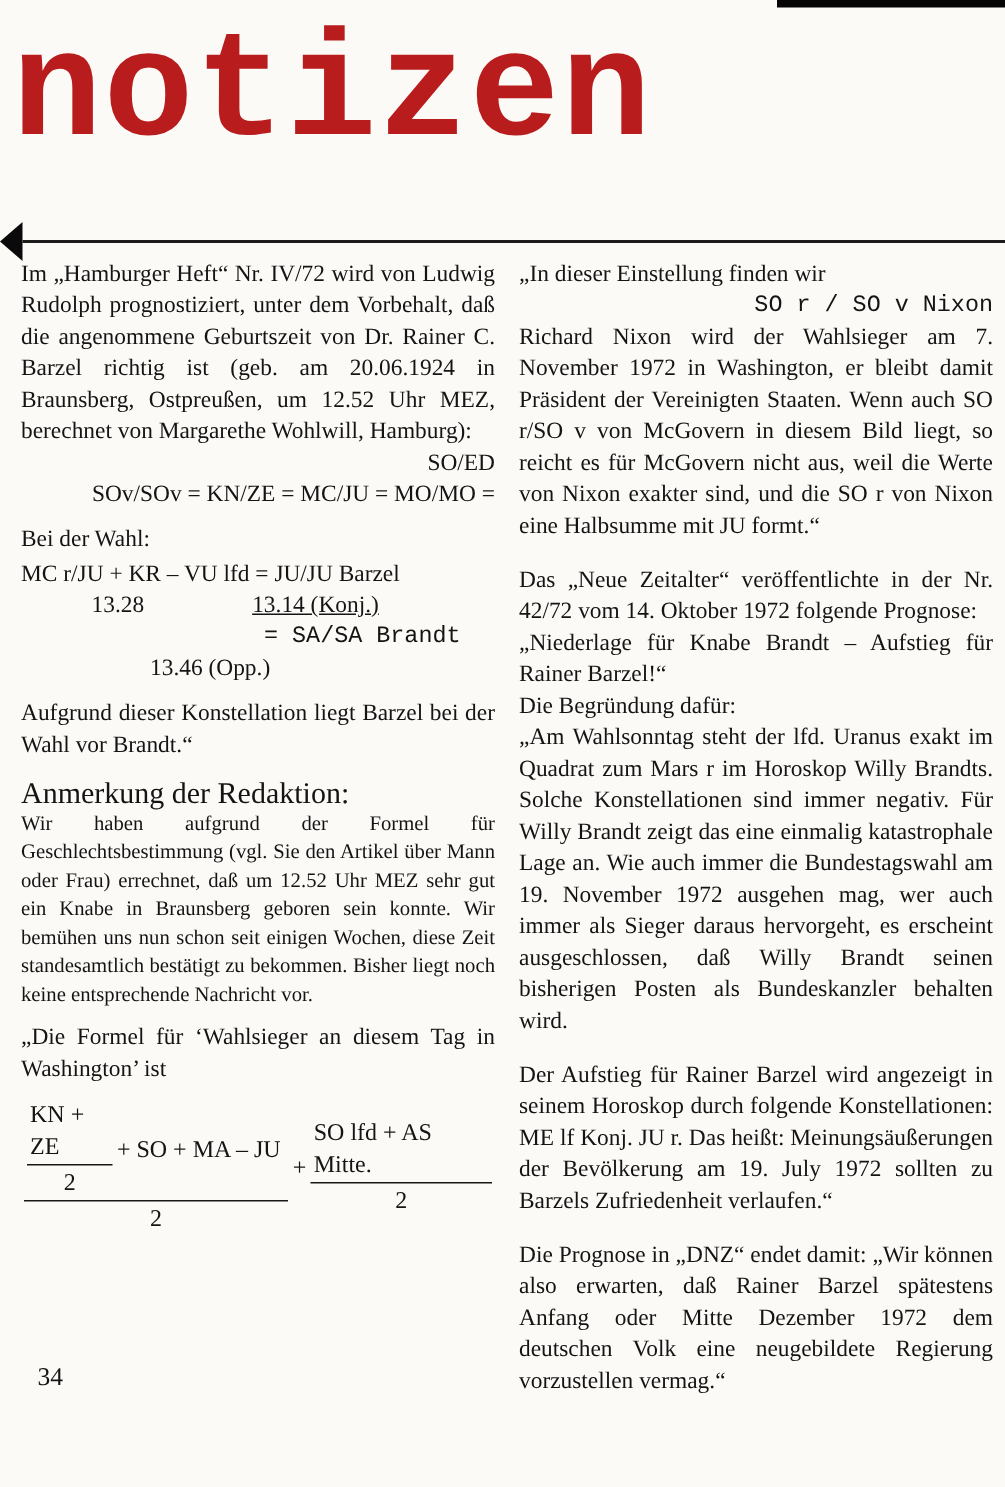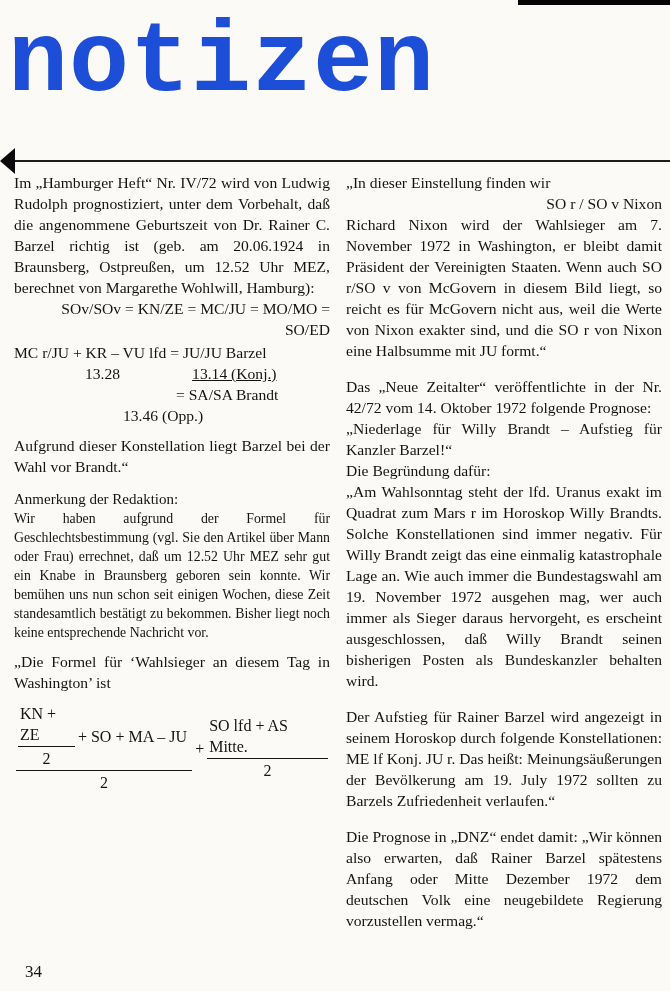--- a/index.html
+++ b/index.html
@@ -6,70 +6,71 @@
   body{
     width:670px;height:991px;position:relative;overflow:hidden;
     background:#fbfaf7;
     font-family:"Liberation Serif", serif;
     color:#141414;
   }
   .topbar{position:absolute;top:0;left:518px;width:152px;height:5px;background:#050505;}
   .title{
     position:absolute;top:14px;left:8px;margin:0;
     font-family:"Liberation Mono", monospace;
-    font-weight:bold;font-size:100px;line-height:1.0;letter-spacing:1px;color:#1d4ed8;
+    font-weight:bold;font-size:100px;line-height:1.0;letter-spacing:1px;color:#b91c1c;
   }
   .arrow-rule{position:absolute;top:146px;left:0;width:670px;height:30px;display:flex;align-items:center;}
   .arrowhead{width:0;height:0;border-top:13px solid transparent;border-bottom:13px solid transparent;border-right:15px solid #0a0a0a;}
   .rule-line{flex:1;height:2px;background:#1c1c1c;}
   .columns{position:absolute;top:172px;left:14px;width:648px;display:flex;gap:16px;}
   .col{width:316px;font-size:15.6px;line-height:21px;}
   .col p{margin:0;text-align:justify;}
   .noj{text-align:right;}
   .p-gap{margin-top:9px !important;}
   .p-gap-lg{margin-top:15px !important;}
   .eqline{line-height:21px;}
-  .indent40{padding-left:40px;}
+  .indent40{padding-left:40px;font-family:Liberation Mono, monospace;}
   
   .wahl{margin-top:2px;}
   .wahl div{line-height:21px;white-space:nowrap;}
-  .wahl .v1{display:inline-block;margin-left:71px;}
+  .wahl .v1{display:inline-block;margin-left:47px;}
   .wahl .v2{display:inline-block;margin-left:72px;text-decoration:underline;}
-  .wahl .l3{margin-left:162px;}
-  .wahl .l4{margin-left:109px;}
+  .wahl .l3{margin-left:162px;font-family:Liberation Mono, monospace;}
+  .wahl .l4{margin-left:86px;}
   
-  .note-h{margin-top:13px !important;font-size:15px;line-height:19px;text-align:left;}
+  .note-h{margin-top:13px !important;font-size:20px;line-height:19px;text-align:left;}
   .note-b{font-size:13.8px !important;line-height:19px !important;}
   
   .bigmath{margin-top:10px;width:100%;font-size:16px;}
   .frac{display:inline-flex;flex-direction:column;align-items:center;vertical-align:middle;}
   .frac > .num{display:flex;align-items:center;justify-content:center;padding:0 2px 1px 2px;}
   .frac > .den{border-top:1.7px solid #161616;align-self:stretch;text-align:center;padding-top:1px;}
   .frac.outer{display:flex;width:100%;}
   .mtxt{white-space:nowrap;padding:0 3px;}
-  .page-number{position:absolute;left:25px;top:962px;font-size:17px;}
+  .page-number{position:absolute;left:25px;top:908px;font-size:17px;}
 </style>
 </head>
 <body>
 
 <div class="topbar"></div>
 
 <h1 class="title">notizen</h1>
 
 <div class="arrow-rule">
   <span class="arrowhead"></span>
   <span class="rule-line"></span>
 </div>
 
 <div class="columns">
 
   <div class="col">
     <p>Im „Hamburger Heft“ Nr. IV/72 wird von Ludwig Rudolph prognostiziert, unter dem Vorbehalt, daß die angenommene Geburtszeit von Dr. Rainer C. Barzel richtig ist (geb. am 20.06.1924 in Braunsberg, Ostpreußen, um 12.52 Uhr MEZ, berechnet von Margarethe Wohlwill, Hamburg):</p>
+    <div class="eqline noj">SO/ED</div>
     <div class="eqline noj">SOv/SOv = KN/ZE = MC/JU = MO/MO =</div>
-    <div class="eqline noj">SO/ED</div>
+    <p class="noj p-gap">Bei der Wahl:</p>
     <div class="wahl">
       <div>MC r/JU + KR – VU lfd = JU/JU Barzel</div>
       <div><span class="v1">13.28</span><span class="v2">13.14 (Konj.)</span></div>
       <div class="l3">= SA/SA Brandt</div>
       <div class="l4">13.46 (Opp.)</div>
     </div>
     <p class="p-gap">Aufgrund dieser Konstellation liegt Barzel bei der Wahl vor Brandt.“</p>
     <p class="note-h">Anmerkung der Redaktion:</p>
     <p class="note-b">Wir haben aufgrund der Formel für Geschlechtsbestimmung (vgl. Sie den Artikel über Mann oder Frau) errechnet, daß um 12.52 Uhr MEZ sehr gut ein Knabe in Braunsberg geboren sein konnte. Wir bemühen uns nun schon seit einigen Wochen, diese Zeit standesamtlich bestätigt zu bekommen. Bisher liegt noch keine entsprechende Nachricht vor.</p>
     <p class="p-gap">„Die Formel für ‘Wahlsieger an diesem Tag in Washington’ ist</p>
@@ -96,21 +97,21 @@
 
       </div>
     </div>
   </div>
 
   <div class="col">
     <p class="noj">„In dieser Einstellung finden wir</p>
     <div class="eqline noj indent40">SO r / SO v  Nixon</div>
     <p>Richard Nixon wird der Wahlsieger am 7. November 1972 in Washington, er bleibt damit Präsident der Vereinigten Staaten. Wenn auch SO r/SO v von McGovern in diesem Bild liegt, so reicht es für McGovern nicht aus, weil die Werte von Nixon exakter sind, und die SO r von Nixon eine Halbsumme mit JU formt.“</p>
     <p class="p-gap-lg">Das „Neue Zeitalter“ veröffentlichte in der Nr. 42/72 vom 14. Oktober 1972 folgende Prognose:</p>
-    <p>„Niederlage für Willy Brandt – Aufstieg für Kanzler Barzel!“</p>
+    <p>„Niederlage für Knabe Brandt – Aufstieg für Rainer Barzel!“</p>
     <p class="noj">Die Begründung dafür:</p>
     <p>„Am Wahlsonntag steht der lfd. Uranus exakt im Quadrat zum Mars r im Horoskop Willy Brandts. Solche Konstellationen sind immer negativ. Für Willy Brandt zeigt das eine einmalig katastrophale Lage an. Wie auch immer die Bundestagswahl am 19. November 1972 ausgehen mag, wer auch immer als Sieger daraus hervorgeht, es erscheint ausgeschlossen, daß Willy Brandt seinen bisherigen Posten als Bundeskanzler behalten wird.</p>
     <p class="p-gap-lg">Der Aufstieg für Rainer Barzel wird angezeigt in seinem Horoskop durch folgende Konstellationen: ME lf Konj. JU r. Das heißt: Meinungsäußerungen der Bevölkerung am 19. July 1972 sollten zu Barzels Zufriedenheit verlaufen.“</p>
     <p class="p-gap-lg">Die Prognose in „DNZ“ endet damit: „Wir können also erwarten, daß Rainer Barzel spätestens Anfang oder Mitte Dezember 1972 dem deutschen Volk eine neugebildete Regierung vorzustellen vermag.“</p>
   </div>
 
 </div>
 
 <div class="page-number">34</div>
 

